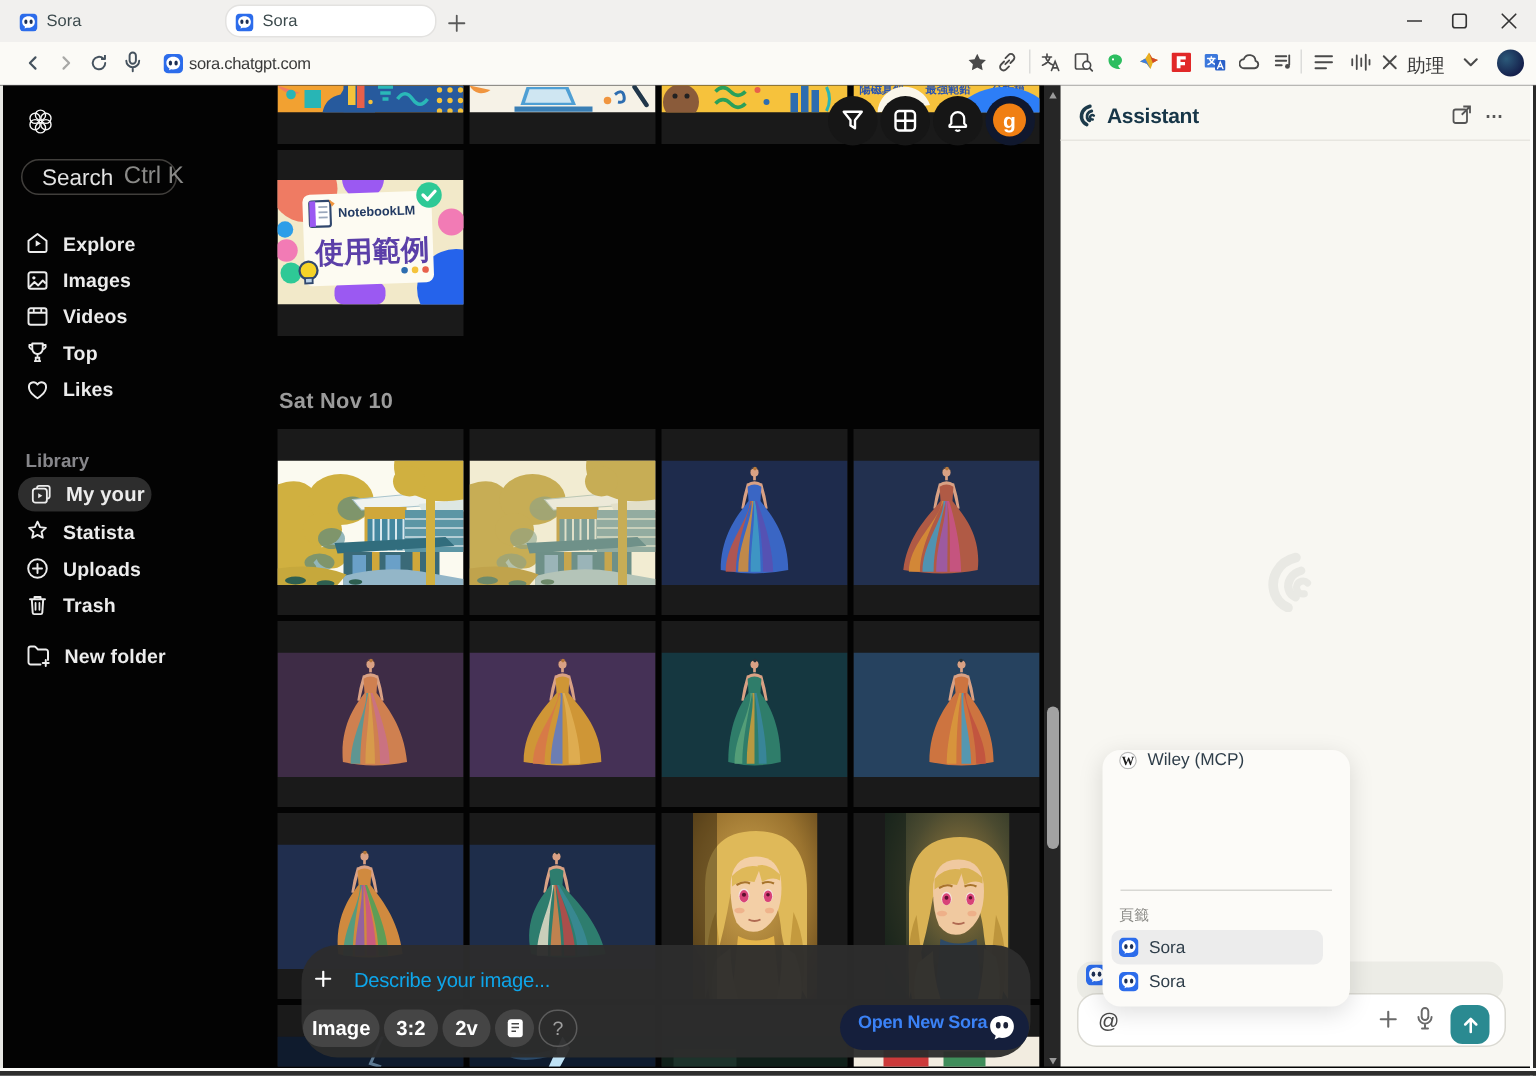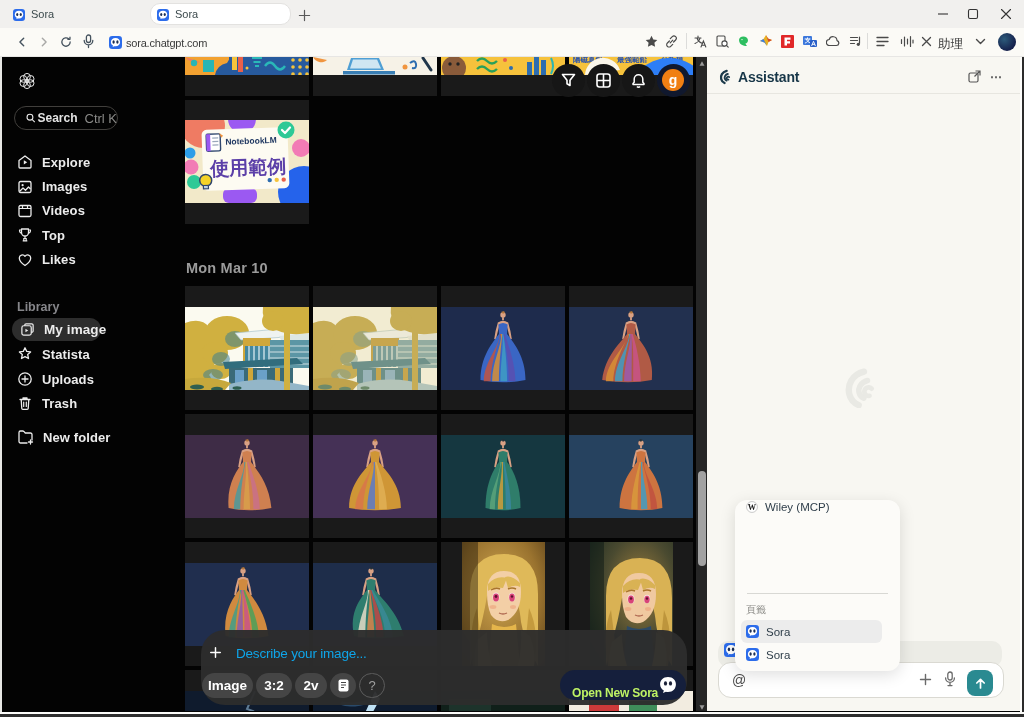--- a/index.html
+++ b/index.html
@@ -254,21 +254,21 @@
 <text x="25" y="54" font-family="Liberation Sans" font-size="19" font-weight="bold" fill="#5b3fa8">使用範例</text>
 <circle cx="20" cy="59" r="6" fill="#f5d327" stroke="#30476e" stroke-width="1.5"></circle>
 <path d="M17.5 64 h5 v3.5 h-5z" fill="#bcd2e8" stroke="#30476e" stroke-width="1.2"></path>
 <circle cx="84" cy="61" r="2.2" fill="#2d6db0"></circle>
             <circle cx="91" cy="61" r="2.2" fill="#f5c33b"></circle>
             <circle cx="98" cy="61" r="2.2" fill="#e8604a"></circle>
 </g>
 <circle cx="101" cy="10" r="8.5" fill="#2ec996"></circle>
           <path d="M97 10 l3 3 5-5.5" stroke="#fff" stroke-width="2.2" fill="none" stroke-linecap="round" stroke-linejoin="round"></path>
         </svg>
-      <span class="abs" style="left:186px;top:203px;font-size:14.5px;font-weight:bold;color:#9b9b9b;letter-spacing:0.2px">Mon Mar 10</span>
+      <span class="abs" style="left:186px;top:203px;font-size:14.5px;font-weight:bold;color:#9b9b9b;letter-spacing:0.2px">Sat Nov 10</span>
       <div class="cell" style="left:185px;top:229px"></div>
         <svg class="abs" style="left:185px;top:249.5px" width="124" height="83" viewBox="0 0 124 83">
           <rect width="124" height="83" fill="#fbfaf0"></rect>
 <g fill="#d0b040">
 <path d="M0 16 Q16 10 24 20 Q32 28 24 38 Q32 42 26 52 Q34 58 24 68 Q30 74 20 83 L0 83z"></path>
 <ellipse cx="42" cy="26" rx="22" ry="17"></ellipse>
 <ellipse cx="30" cy="46" rx="13" ry="11"></ellipse>
 <ellipse cx="36" cy="64" rx="10" ry="8"></ellipse>
 </g>
 <g fill="#3d7f8f" opacity="0.55">
@@ -586,22 +586,22 @@
             <circle cx="7.15" cy="14.8" r="4.5"></circle>
             <circle cx="7.15" cy="9.2" r="4.5"></circle>
         </g>
       </svg>
 
       <div class="abs" style="left:14px;top:49px;width:104px;height:24px;border-radius:13px;border:1px solid #413f3c;display:flex;align-items:center">
         <svg style="margin-left:11px" width="12" height="12" viewBox="0 0 12 12">
             <circle cx="5" cy="5" r="3.7" fill="none" stroke="#e8e8e8" stroke-width="1.4"></circle>
             <path d="M8 8l2.8 2.8" stroke="#e8e8e8" stroke-width="1.4" stroke-linecap="round"></path>
           </svg>
-        <span style="margin-left:2px;font-size:12px;font-weight:bold;color:#e2e2e2;white-space:nowrap">Search</span>
-        <span style="margin-left:7px;font-size:13px;color:#8a8a88;white-space:nowrap">Ctrl K</span>
+        <span style="margin-left:2px;font-size:15px;font-weight:normal;color:#e2e2e2;white-space:nowrap">Search</span>
+        <span style="margin-left:7px;font-size:16px;color:#8a8a88;white-space:nowrap">Ctrl K</span>
       </div>
 
       <div class="navitem" style="top:93px">
         <svg width="16" height="16" viewBox="0 0 16 16">
             <path d="M2 6.5L8 2l6 4.5V13a1 1 0 0 1-1 1H3a1 1 0 0 1-1-1z" fill="none" stroke="#ececec" stroke-width="1.3" stroke-linejoin="round"></path>
             <path d="M6.8 6.2l3.4 2.1-3.4 2.1z" fill="#ececec"></path>
           </svg>
         <span class="navlabel">Explore</span>
       </div>
       <div class="navitem" style="top:117.5px">
@@ -635,21 +635,21 @@
       </div>
 
       <span class="abs" style="left:17px;top:243px;font-size:12.5px;color:#86868a;font-weight:bold">Library</span>
       <div class="abs" style="left:12px;top:261px;width:89px;height:23px;border-radius:13px;background:#2d2d2d"></div>
       <div class="navitem" style="top:260.5px;left:20px;font-size:13.5px">
         <svg width="15" height="15" viewBox="0 0 16 16">
             <rect x="2" y="4" width="10" height="10" rx="2" fill="none" stroke="#ececec" stroke-width="1.3"></rect>
             <path d="M5 4V3.5A1.5 1.5 0 0 1 6.5 2h6A1.5 1.5 0 0 1 14 3.5v6a1.5 1.5 0 0 1-1.5 1.5H12" fill="none" stroke="#ececec" stroke-width="1.3"></path>
             <path d="M5.8 7.2l3 1.8-3 1.8z" fill="#ececec"></path>
           </svg>
-        <span class="navlabel">My image</span>
+        <span class="navlabel">My your</span>
       </div>
       <div class="navitem" style="top:285px">
         <svg width="16" height="16" viewBox="0 0 16 16">
             <path d="M8 1.8l1.7 3.6 3.9.5-2.9 2.7.8 3.9L8 10.6l-3.5 1.9.8-3.9L2.4 5.9l3.9-.5z" fill="none" stroke="#ececec" stroke-width="1.3" stroke-linejoin="round"></path>
           </svg>
         <span class="navlabel">Statista</span>
       </div>
       <div class="navitem" style="top:310px">
         <svg width="16" height="16" viewBox="0 0 16 16">
             <circle cx="8" cy="8" r="6.2" fill="none" stroke="#ececec" stroke-width="1.3"></circle>
@@ -702,21 +702,21 @@
         <div class="pill" style="left:55px;width:36px">3:2</div>
         <div class="pill" style="left:94px;width:32px">2v</div>
         <div class="pill" style="left:129px;width:26px">
           <svg width="15" height="15" viewBox="0 0 15 15">
               <rect x="2.5" y="1.5" width="10" height="12" rx="2" fill="#fff"></rect>
               <path d="M5 4.5h5M5 7h5M5 9.5h3" stroke="#454545" stroke-width="1.1"></path>
             </svg>
         </div>
         <div class="pill" style="left:158px;width:26px;background:transparent;border:1px solid #5c5c5c;color:#a0a0a0;font-weight:normal;font-size:13px">?</div>
         <div class="abs" style="left:359px;top:40px;width:126px;height:30px;border-radius:15px;background:#151f3c;white-space:nowrap">
-          <span style="position:absolute;left:12px;top:16px;font-size:12px;font-weight:bold;color:#bef264;letter-spacing:-0.2px">Open New Sora</span>
+          <span style="position:absolute;left:12px;top:4px;font-size:12px;font-weight:bold;color:#3b82f6;letter-spacing:-0.2px">Open New Sora</span>
           <svg style="position:absolute;left:98px;top:6px" width="20" height="18" viewBox="0 0 24 21">
               <path d="M12 1 C6 1 2.5 5 2.5 9.5 c0 3.5 2 6 4.5 7.5 l-1 3 3.5-1.5 c0.8 0.2 1.7 0.3 2.5 0.3 6 0 9.5-4 9.5-9.3 C21.5 5 18 1 12 1z" fill="#fff"></path>
               <ellipse cx="9" cy="8.6" rx="1.9" ry="2.6" fill="#1c2238"></ellipse>
               <ellipse cx="15" cy="8.6" rx="1.9" ry="2.6" fill="#1c2238"></ellipse>
             </svg>
         </div>
       </div>
     </div>
     <div id="vscroll">
       <svg class="abs" style="left:2.5px;top:4px" width="6" height="5" viewBox="0 0 8 7">

